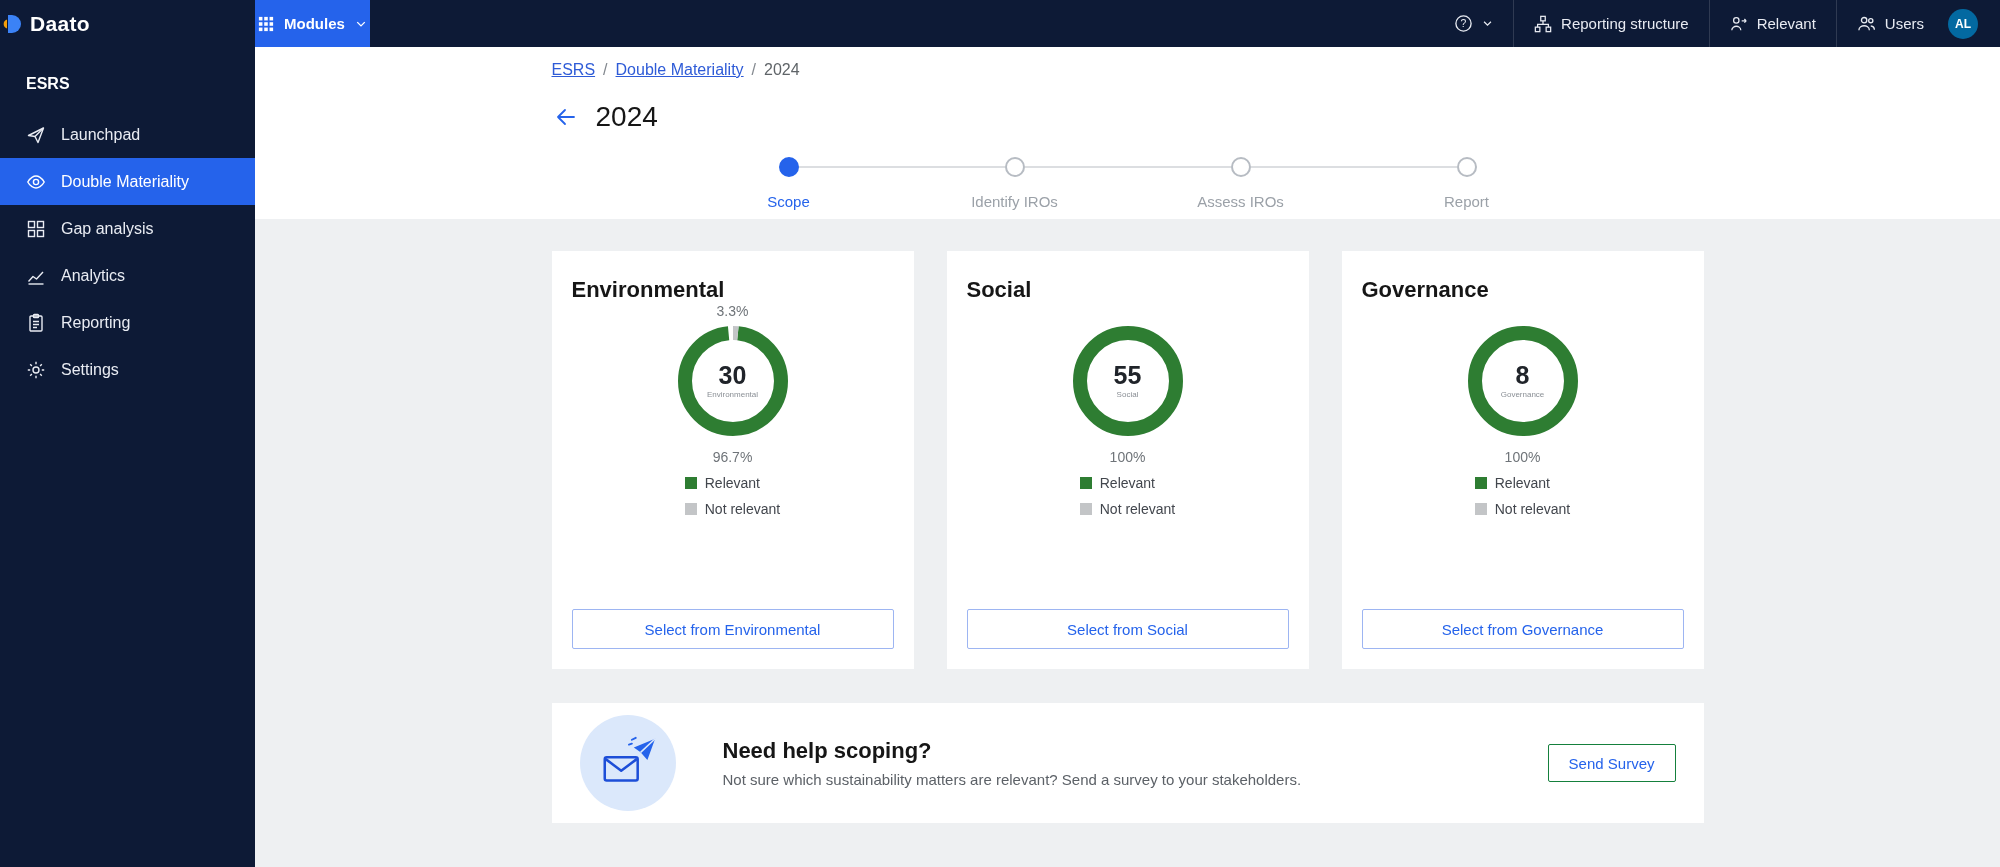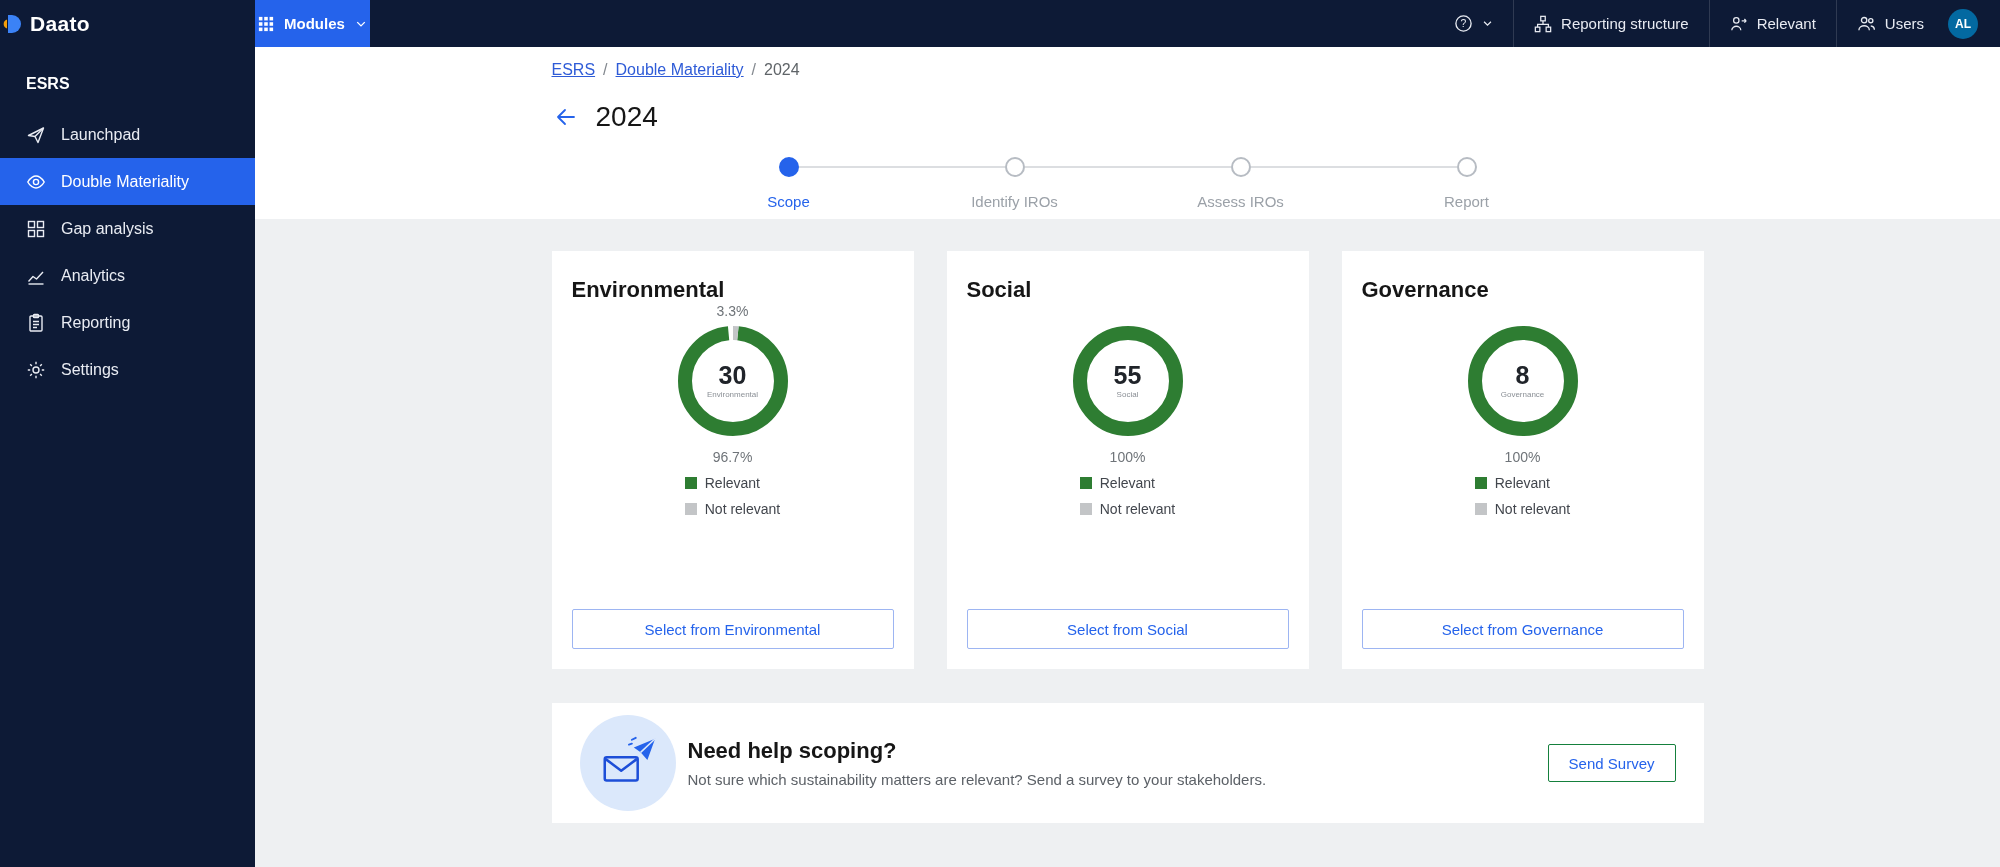--- a/index.html
+++ b/index.html
@@ -100,21 +100,21 @@
   .legend-row { display: flex; align-items: center; gap: 8px; font-size: 14px; color: #42464d; }
   .legend-swatch { width: 12px; height: 12px; flex: none; }
   .card-btn {
     margin-top: auto; height: 40px; border: 1px solid #9db5f2; border-radius: 2px;
     background: #fff; color: #2563eb; font-size: 15px; font-family: inherit; cursor: pointer;
   }
 
   
   .help-card {
     margin-top: 34px; background: #fff; height: 120px; padding: 12px 28px;
-    display: flex; align-items: center; gap: 12px;
+    display: flex; align-items: center; gap: 47px;
   }
   .illustration {
     width: 96px; height: 96px; border-radius: 50%; background: #dbe8fb;
     flex: none; display: flex; align-items: center; justify-content: center;
   }
   .help-text { flex: 1; }
   .help-title { font-size: 22px; font-weight: 700; color: #161616; }
   .help-sub { margin-top: 7px; font-size: 15px; color: #5c6167; }
   .survey-btn {
     height: 38px; padding: 0 20px; border: 1px solid #15803d; border-radius: 2px;

